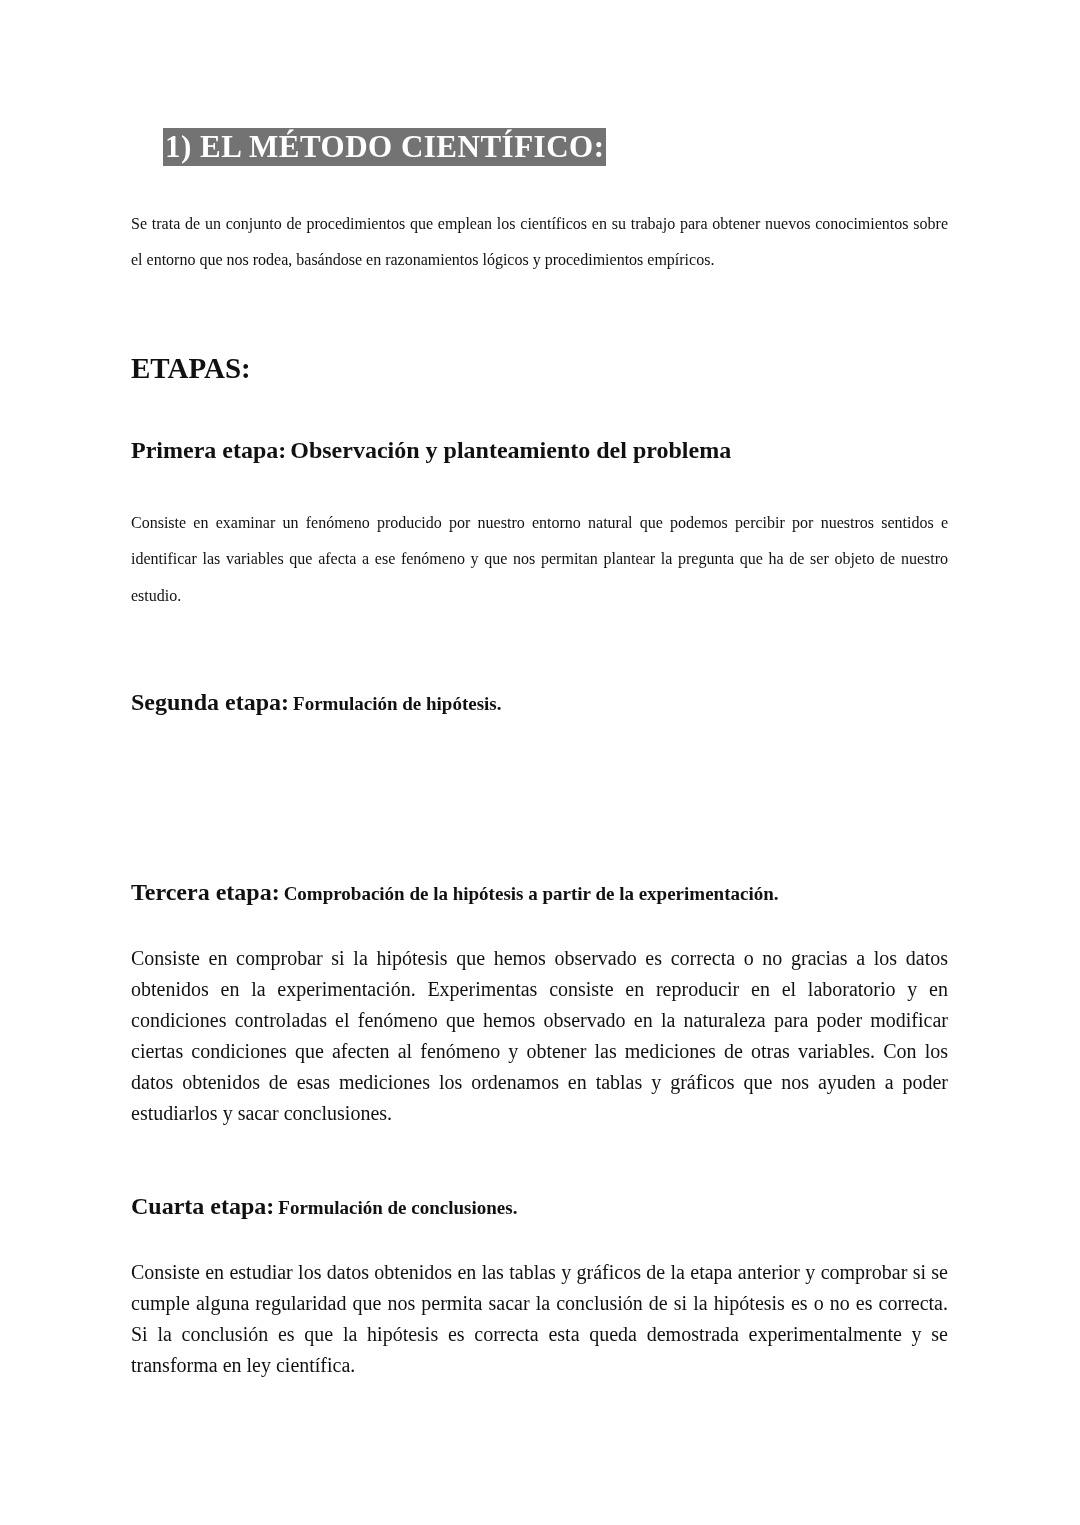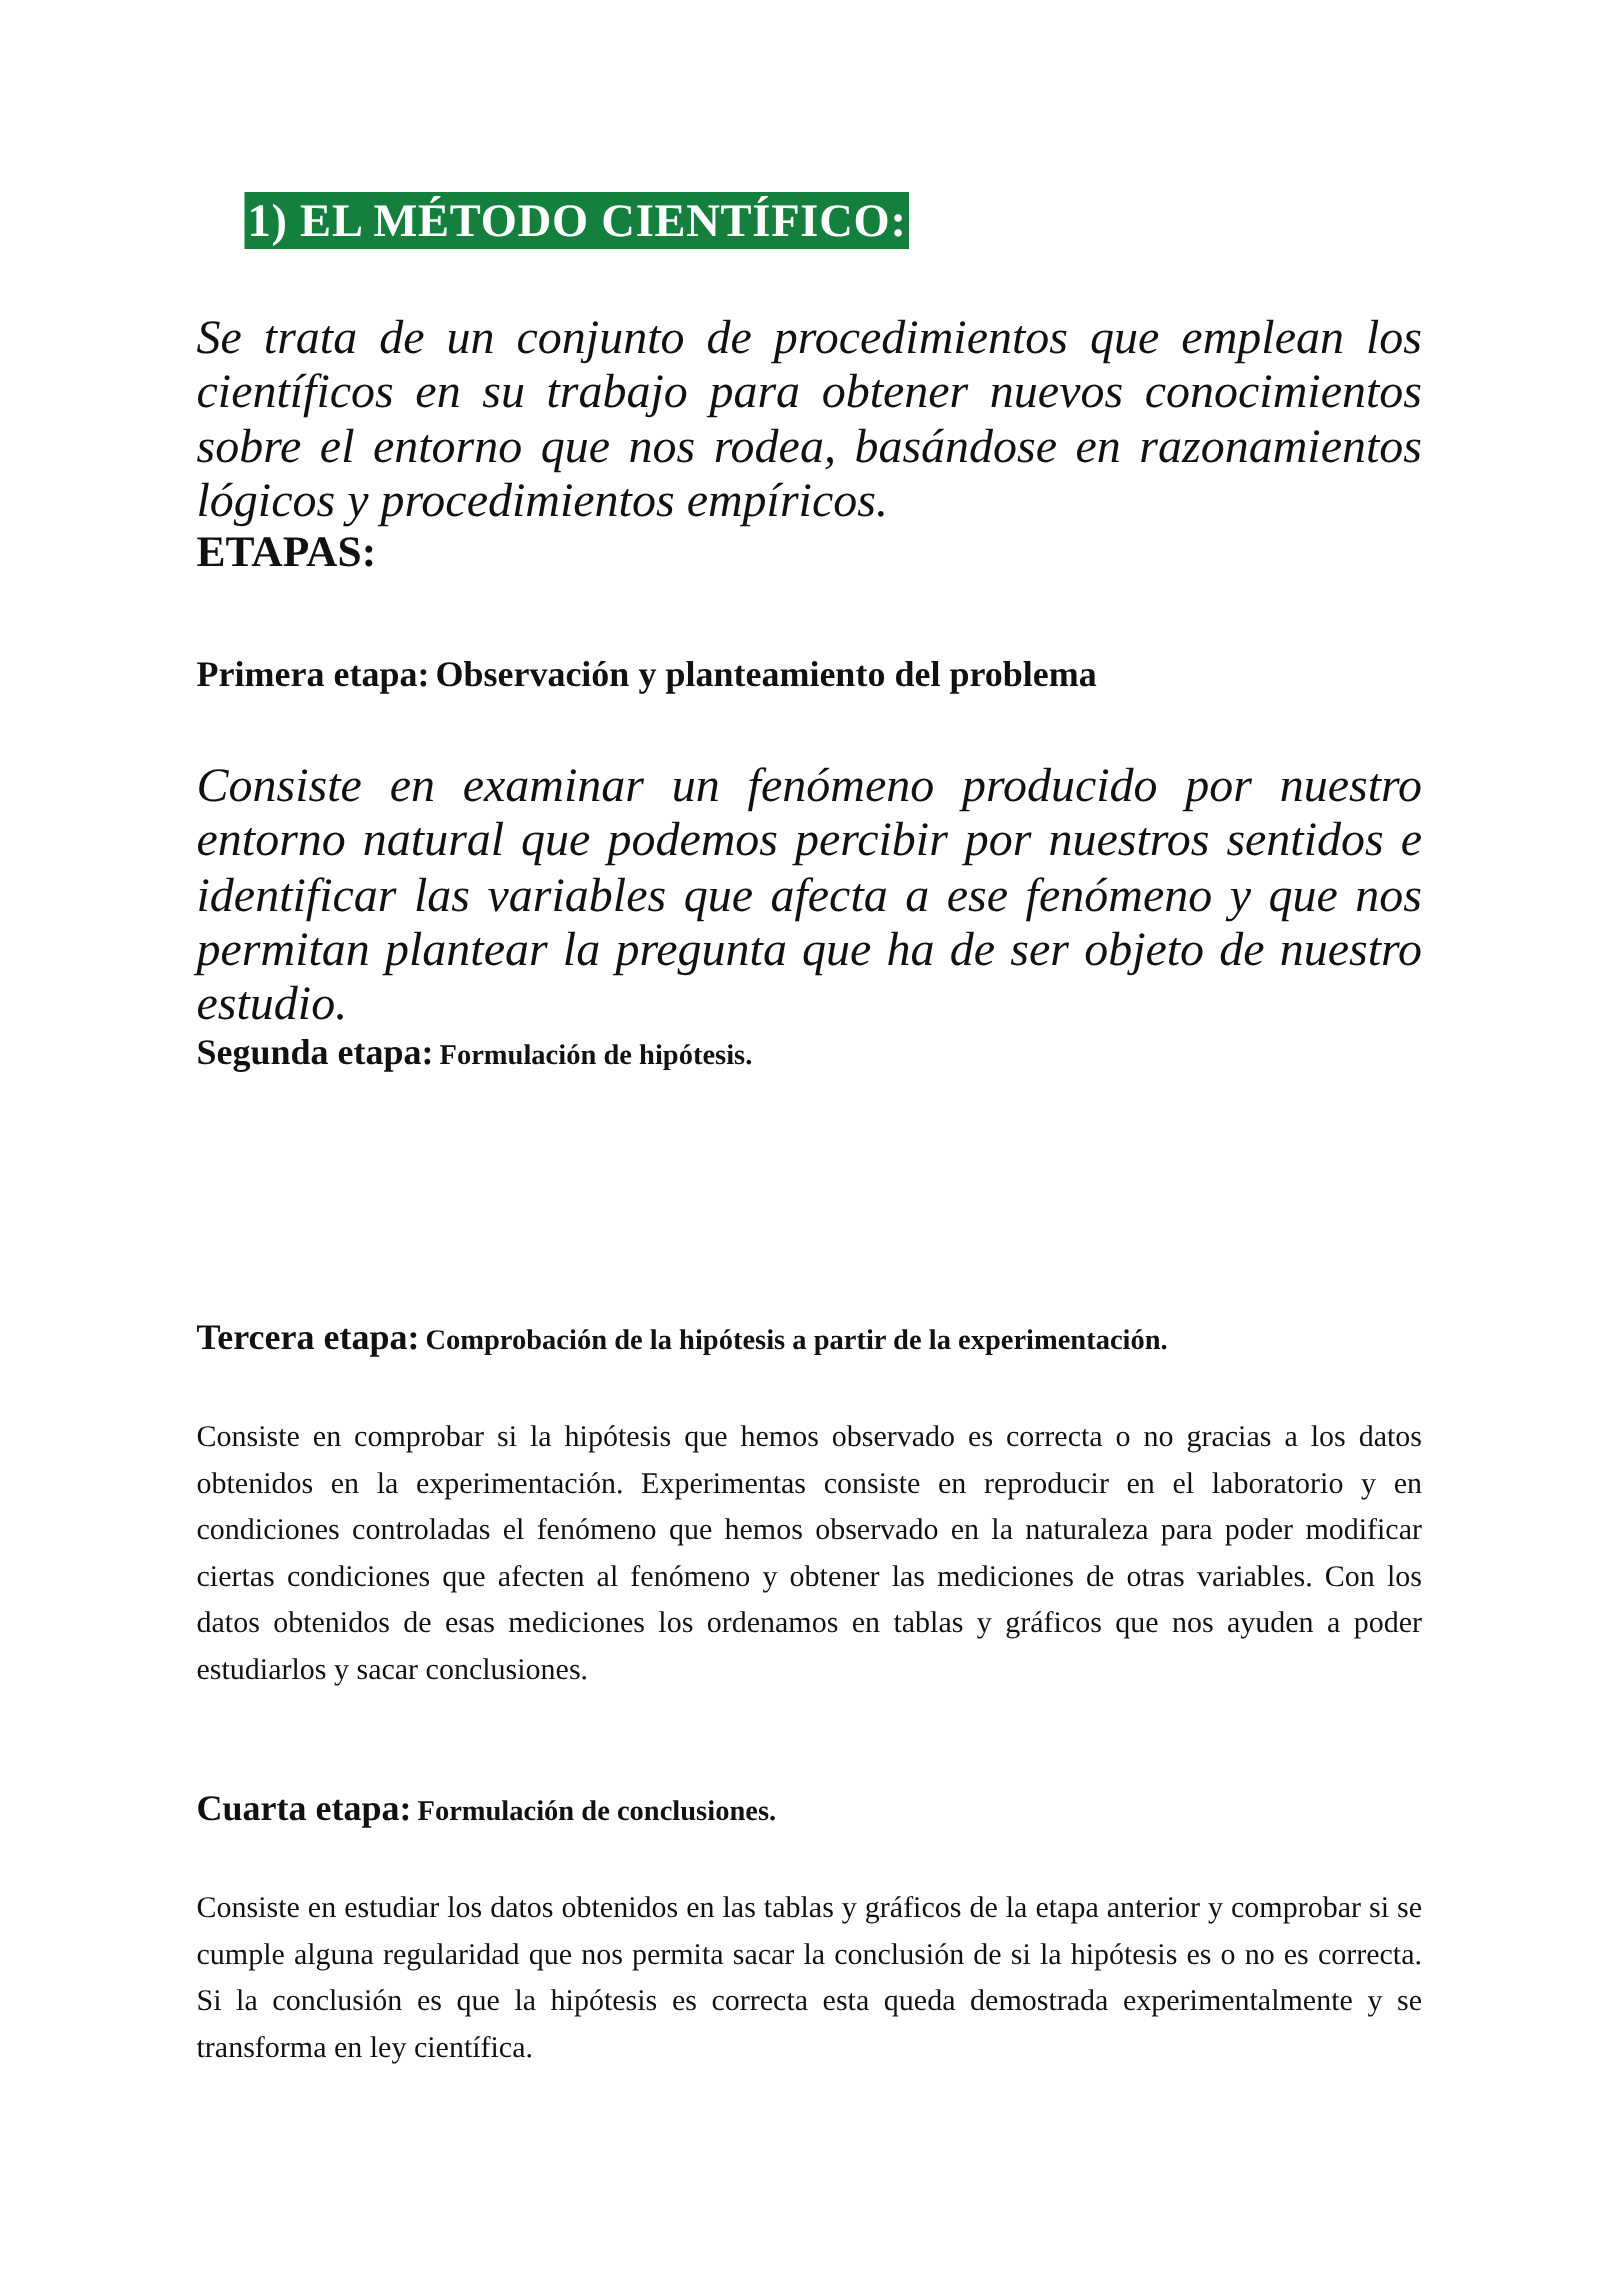--- a/index.html
+++ b/index.html
@@ -8,39 +8,39 @@
   .title {
     position: absolute; left: 163px; top: 128px;
     background: #3a6fd0; color: #ffffff;
     font-family: "Liberation Serif", serif; font-weight: bold;
     font-size: 31px; line-height: 38px; padding: 0 2px; letter-spacing: 0.5px;
   }
   .para {
     position: absolute; left: 131px; width: 817px;
     font-family: "Liberation Serif", serif; text-align: justify;
   }
-  .p-large { font-size: 32px; line-height: 36.3px; font-style: italic; }
+  .p-large { font-size: 16px; line-height: 36.3px; }
   .p-small { font-size: 20px; line-height: 31px; }
   .etapas {
     position: absolute; left: 131px; top: 352px;
     font-family: "Liberation Serif", serif; font-weight: bold; font-size: 29px;
   }
   .stage-heading {
     position: absolute; left: 131px;
     font-family: "Liberation Serif", serif; font-weight: bold; white-space: nowrap;
   }
   .sh-main { font-size: 24px; }
   .sh-sub { font-size: 19px; }
 </style>
 </head>
 <body>
 
 <div class="page">
 
-  <div class="title" style="background: #15803d;">1) EL MÉTODO CIENTÍFICO:</div>
+  <div class="title" style="background: #737373;">1) EL MÉTODO CIENTÍFICO:</div>
 
   <div class="para p-large" style="top:206px;">Se trata de un conjunto de procedimientos que emplean los científicos en su trabajo para obtener nuevos conocimientos sobre el entorno que nos rodea, basándose en razonamientos lógicos y procedimientos empíricos.</div>
 
   <div class="etapas">ETAPAS:</div>
 
   <div class="stage-heading" style="top:437px;">
     <span class="sh-main">Primera etapa:</span>
     <span class="sh-main">Observación y planteamiento del problema</span>
   </div>
   <div class="para p-large" style="top:505px;">Consiste en examinar un fenómeno producido por nuestro entorno natural que podemos percibir por nuestros sentidos e identificar las variables que afecta a ese fenómeno y que nos permitan plantear la pregunta que ha de ser objeto de nuestro estudio.</div>

